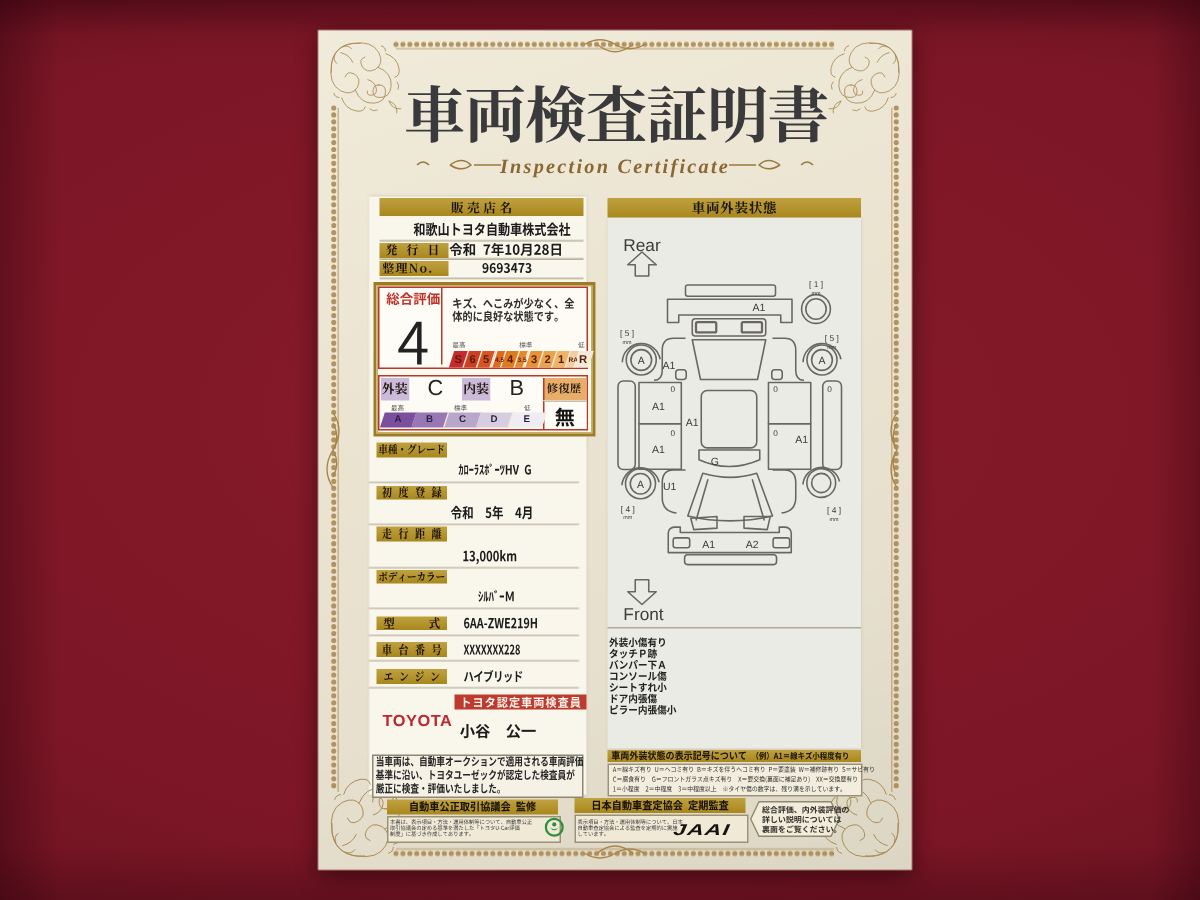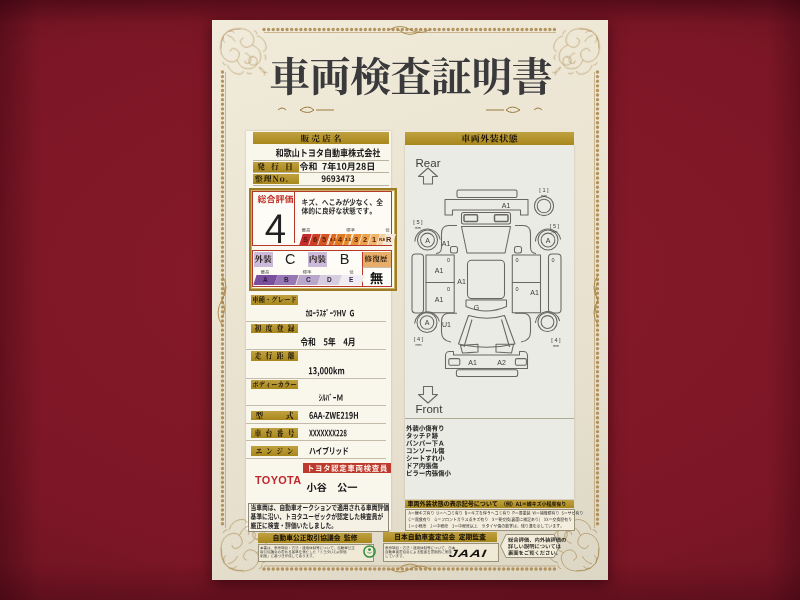--- a/index.html
+++ b/index.html
@@ -46,20 +46,21 @@
       <use href="#flo" transform="translate(390 6) scale(-0.75 0.75)"></use>
       <use href="#flo" transform="translate(6 554) scale(0.85 -0.85)"></use>
       <use href="#flo" transform="translate(390 554) scale(-0.85 -0.85)"></use>
       <g stroke="#a8854a" fill="none" stroke-width="0.9">
         <path d="M10 255 q8 12 0 25 q-8 13 0 25 M10 262 q5 9 0 18 M10 280 q5 9 0 18"></path>
         <path d="M386 255 q-8 12 0 25 q-8 13 0 25 M386 262 q-5 9 0 18 M386 280 q-5 9 0 18"></path>
         <path d="M178 9.5 q10 -6 20 0 q10 6 20 0 M186 9.5 q6 5 12 5 q6 0 12 -5"></path>
         <path d="M178 549 q10 6 20 0 q10 -6 20 0 M186 549 q6 -5 12 -5 q6 0 12 5"></path>
       </g>
     </svg>
+    <div class="abs" style="left:0;top:82.5px;width:396px;text-align:center;font-family:'Liberation Serif',serif;font-style:italic;font-weight:bold;font-size:13.5px;color:#8a6832;letter-spacing:1.5px;z-index:5">Inspection Certificate</div>
     <svg class="abs" style="left:0;top:0;z-index:5" width="396" height="130" viewBox="0 0 396 130">
       <g stroke="#9a7a3e" fill="none" stroke-width="1">
         <path d="M88 90 q8 -6 14 0 q-6 5 -14 0 M104 90 h18 M66 90 q4 -4 8 0"></path>
         <path d="M308 90 q-8 -6 -14 0 q6 5 14 0 M292 90 h-18 M330 90 q-4 -4 -8 0"></path>
       </g>
     </svg>
     <div class="abs" style="left:33.5px;top:111px;width:145.5px;height:399px;background:#f9f6ec;box-shadow:0 0 2px rgba(120,110,80,.35)"></div>
     <div class="abs" style="left:40.5px;top:111.5px;width:136px;height:12.8px;background:linear-gradient(180deg,#c0a140,#a8871c);z-index:4"></div>
     <div class="rule" style="left:40.5px;top:139.5px;width:136px"></div>
     <div class="rule" style="left:40.5px;top:152.3px;width:136px"></div>

